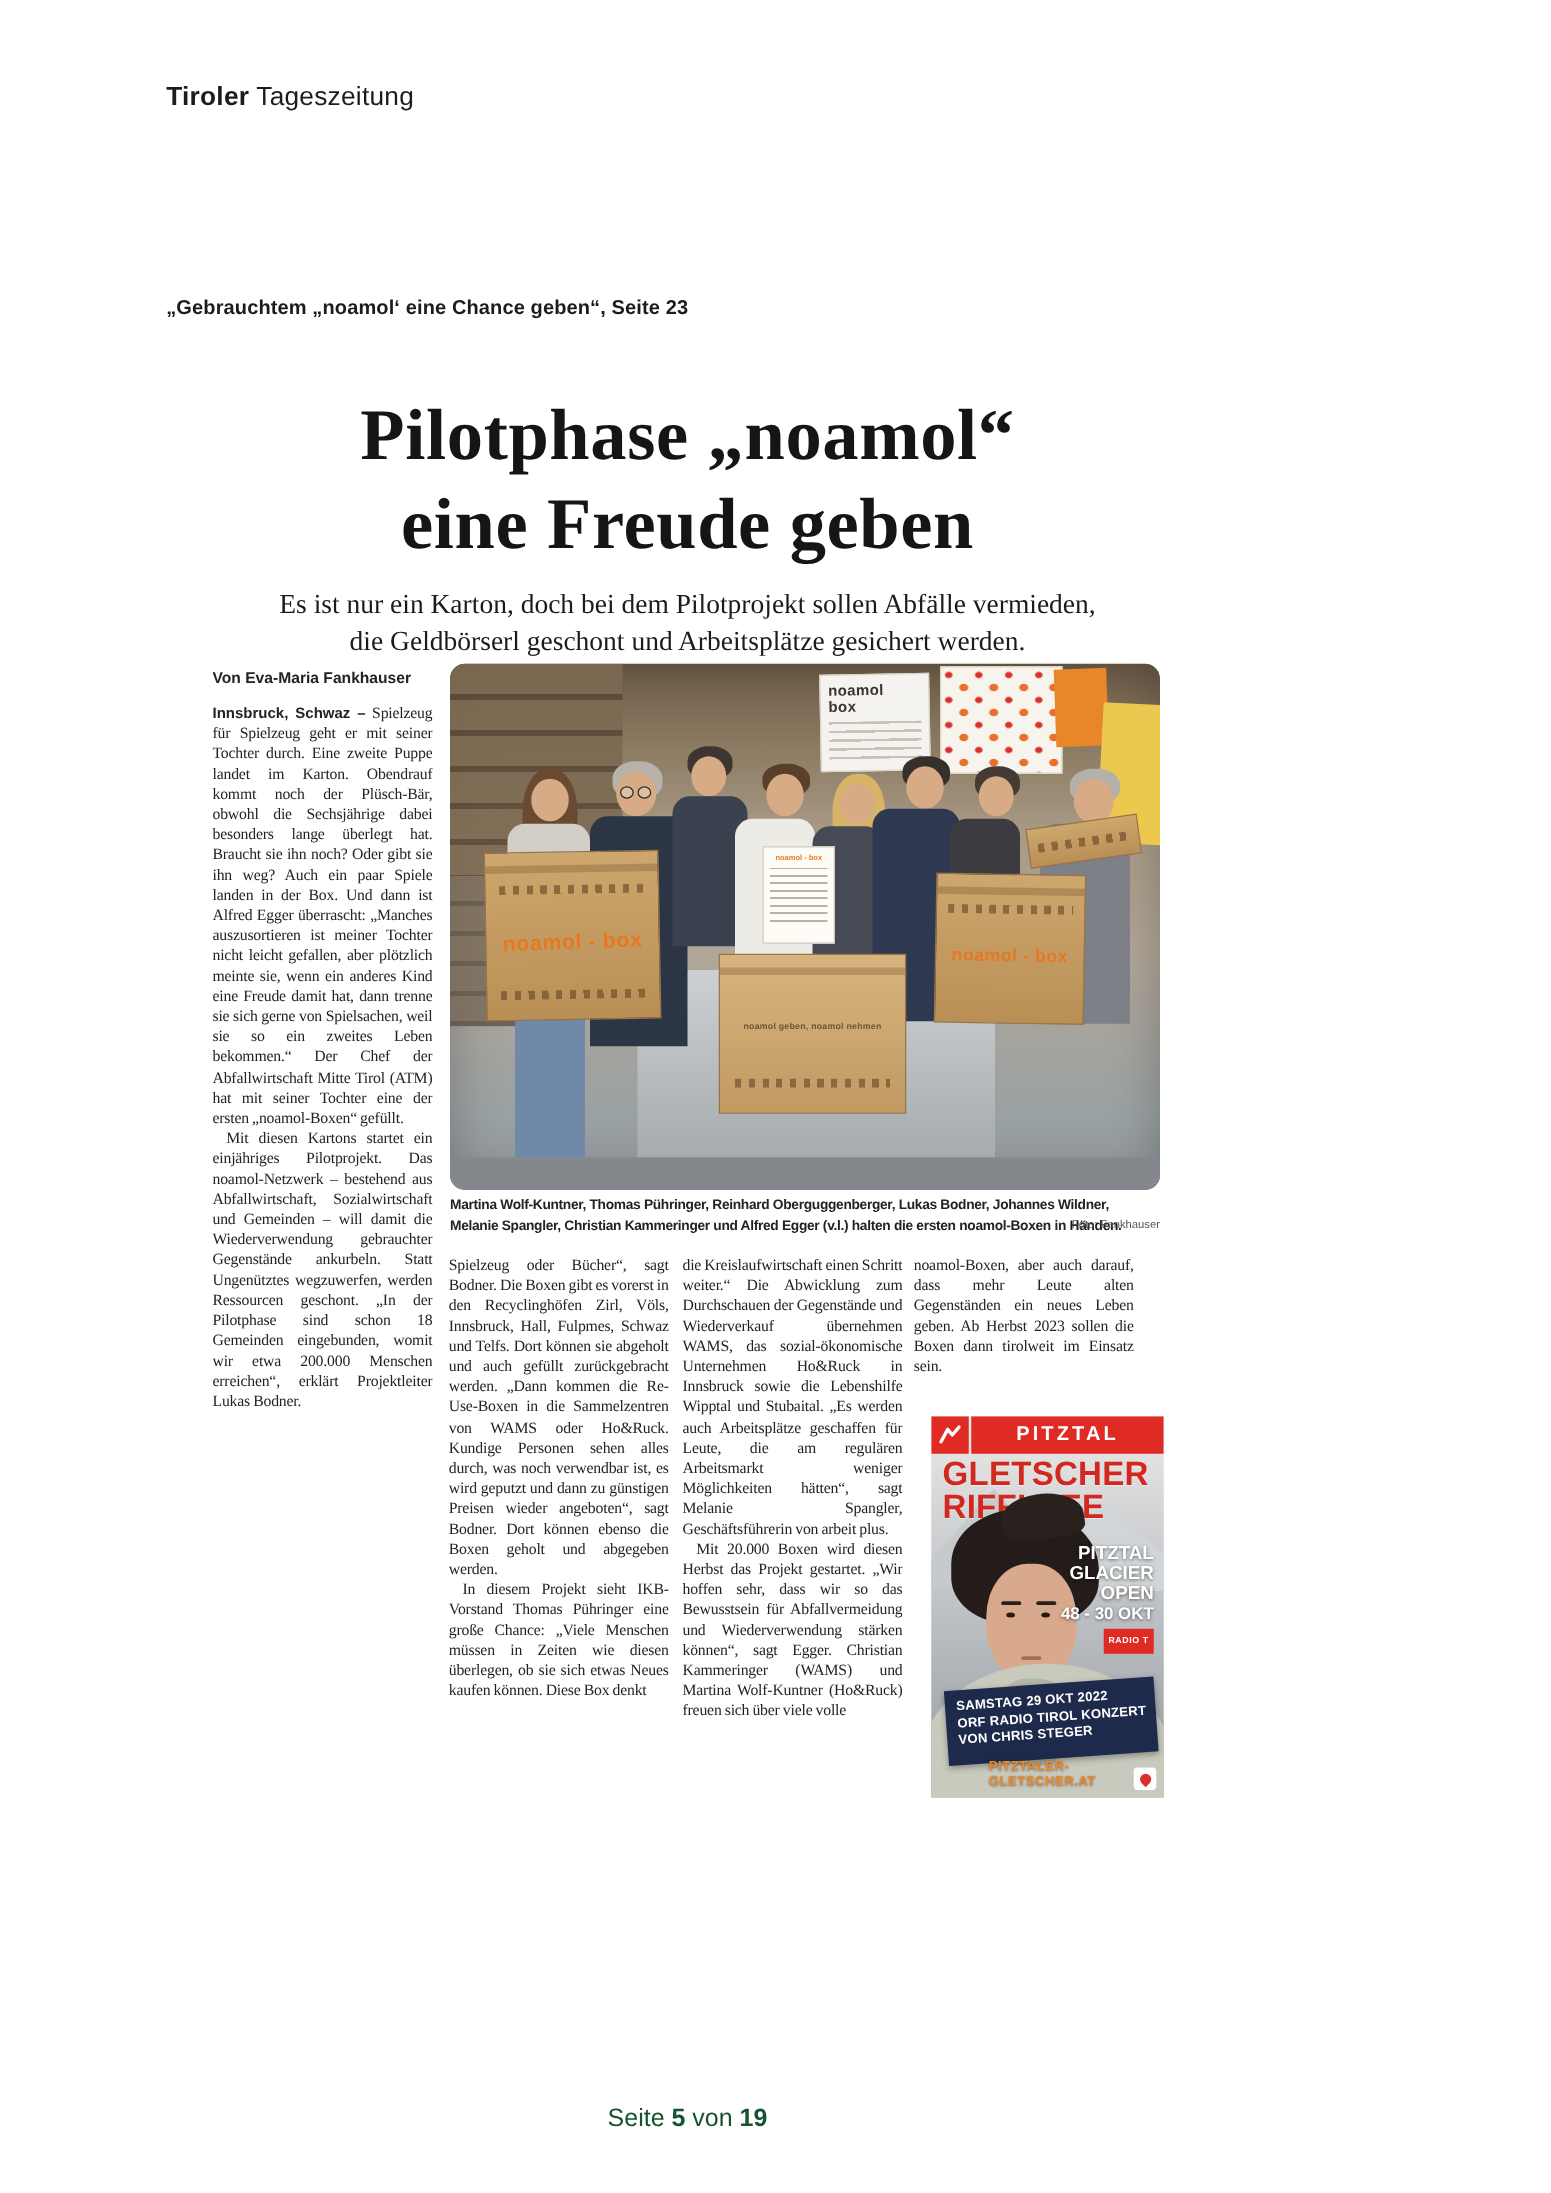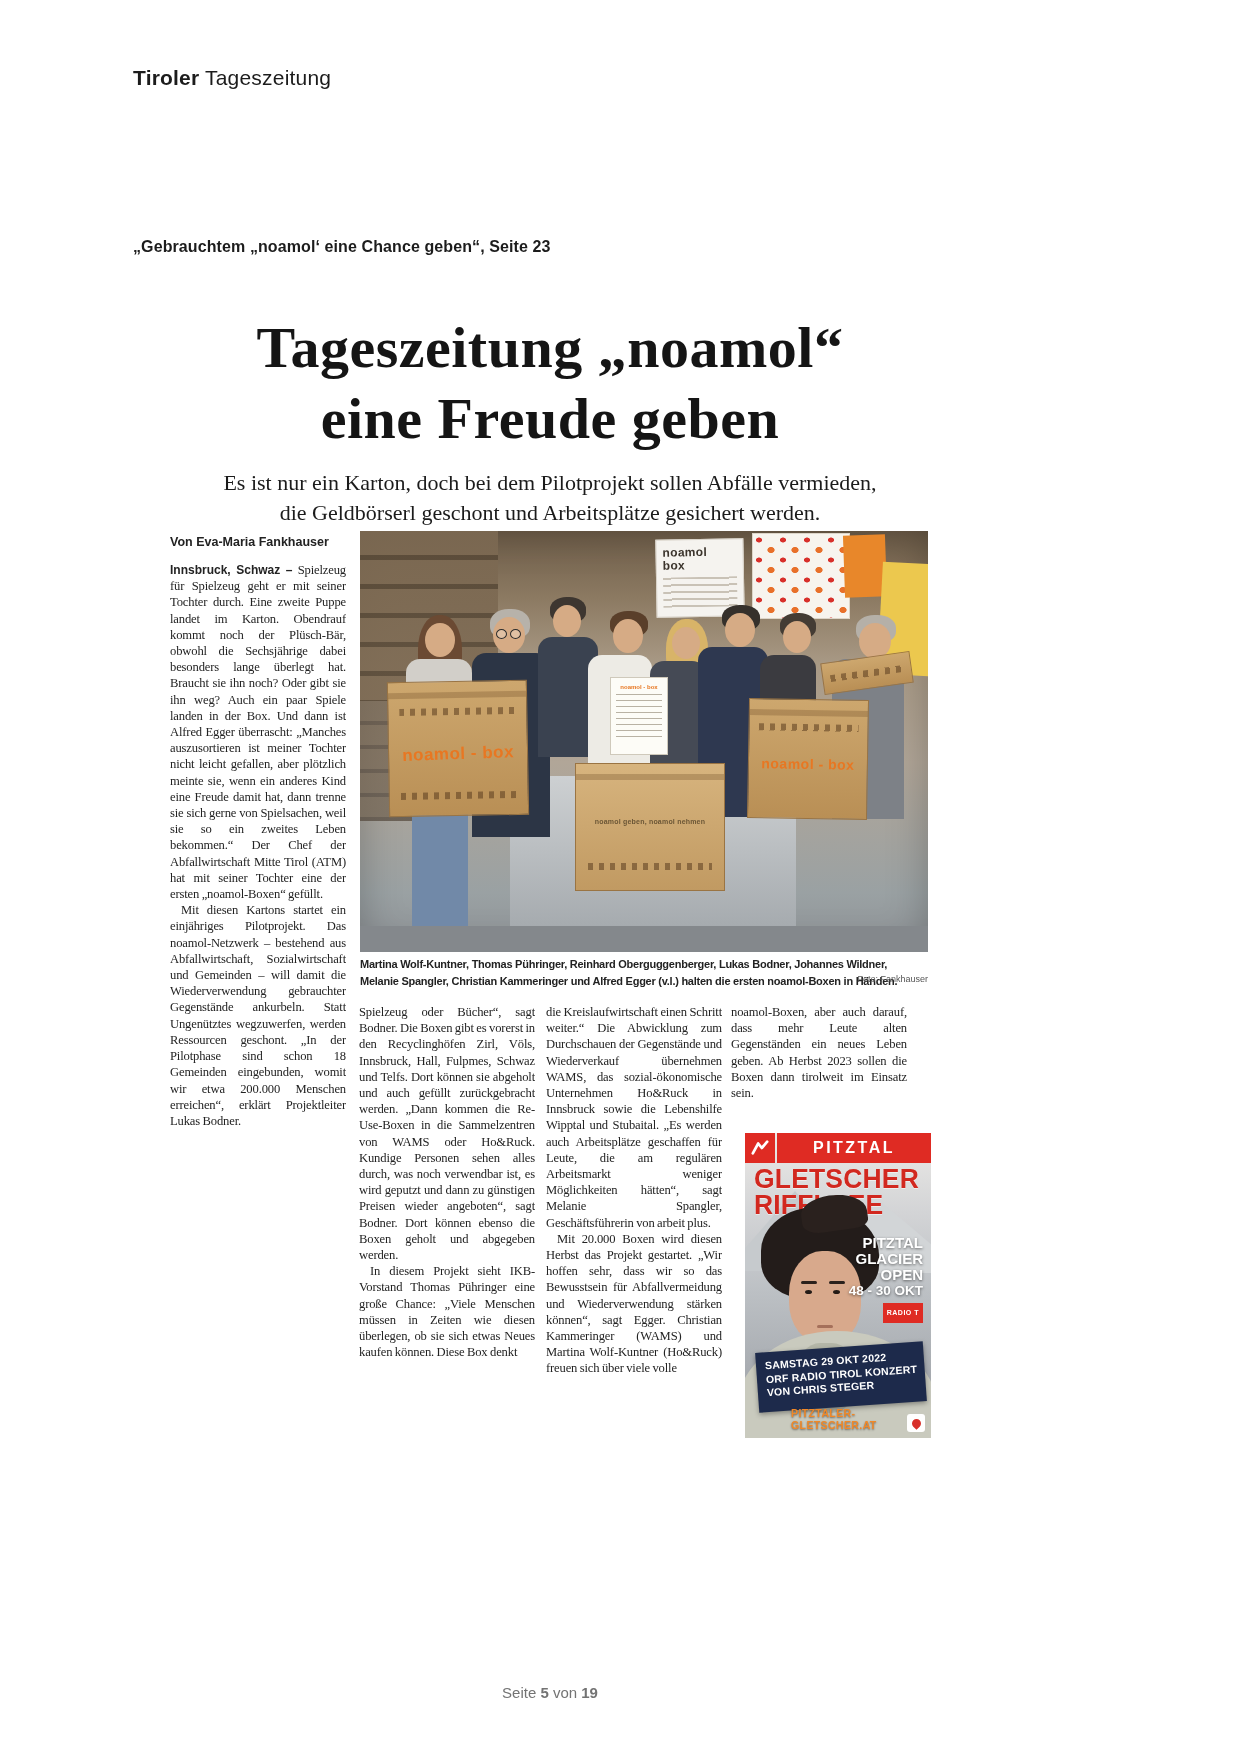--- a/index.html
+++ b/index.html
@@ -27,21 +27,21 @@
   .col p + p{text-indent:11px;}
   .col .lead{font-family:"Liberation Sans",sans-serif;font-weight:700;font-size:12px;letter-spacing:0;}
   #col1{left:170px;top:562px;height:732px;}
   #col2{left:359px;top:1004px;height:462px;}
   #col3{left:546px;top:1004px;height:462px;}
   #col4{left:731px;top:1004px;height:120px;}
 
   
   .photo{position:absolute;left:360px;top:531px;width:568px;height:421px;overflow:hidden;
          background:linear-gradient(180deg,#6e5d49 0%,#8c7a62 16%,#a99a86 32%,#b1a698 55%,#9aa1a3 86%,#8e9296 100%);
-         box-shadow:inset 0 0 40px rgba(0,0,0,0.25);}
+         box-shadow:inset 0 0 40px rgba(0,0,0,0.25);border-radius:12px;}
   .ph-shelf{position:absolute;left:0;top:0;width:138px;height:170px;
             background:repeating-linear-gradient(180deg,#7c6952 0 24px,#594a38 24px 29px);opacity:.9;}
   .ph-shelf2{position:absolute;left:0;top:170px;width:80px;height:120px;
              background:repeating-linear-gradient(180deg,#6f604e 0 20px,#52463a 20px 24px);opacity:.7;}
   .ph-poster-white{position:absolute;left:296px;top:8px;width:88px;height:78px;background:#f5f3ef;
                    border:1px solid #d8d2c8;transform:rotate(-1deg);padding:6px 6px 0 6px;box-sizing:border-box;}
   .ph-poster-white .pl{font-weight:700;font-size:12px;line-height:13px;color:#3b342c;letter-spacing:0.3px;width:46px;}
   .ph-poster-white .plines{margin-top:5px;height:30px;
       background:repeating-linear-gradient(180deg,#c9c2b6 0 2px,transparent 2px 7px);}
   .ph-poster-orange{position:absolute;left:392px;top:2px;width:96px;height:84px;background:#f7f4ee;
@@ -111,36 +111,36 @@
   .ad-navybox{position:absolute;left:12px;top:214px;width:168px;height:60px;background:#1d2a4b;
               transform:rotate(-4deg);color:#fff;font-weight:700;font-size:10.5px;line-height:13.5px;
               padding:7px 0 0 9px;box-sizing:border-box;letter-spacing:0.2px;box-shadow:0 2px 5px rgba(0,0,0,.35);}
   .ad-site{position:absolute;left:9px;bottom:7px;color:#f08828;font-weight:700;font-size:10.5px;
            letter-spacing:0.4px;text-shadow:0 1px 2px rgba(0,0,0,.5);margin-left:37px;}
   .ad-partner{position:absolute;right:6px;bottom:6px;width:18px;height:18px;background:#fff;border-radius:3px;
               display:flex;align-items:center;justify-content:center;}
   .ad-partner span{width:9px;height:9px;background:#d8302a;border-radius:50% 50% 0 50%;transform:rotate(45deg);display:block;}
 
   
-  .footer{position:absolute;left:170px;top:1684px;width:760px;text-align:center;font-size:15px;color:#737373;}
+  .footer{position:absolute;left:170px;top:1684px;width:760px;text-align:center;font-size:20px;color:#14532d;}
   .footer b{font-weight:700;}
 </style>
 </head>
 <body>
 
 <div class="page">
 
   <div class="masthead">
     <b>Tiroler</b><span> Tageszeitung</span>
   </div>
 
   <div class="clip-title">„Gebrauchtem „noamol‘ eine Chance geben“, Seite 23</div>
 
   <div class="headline">
-    <div>Tageszeitung „noamol“</div>
+    <div>Pilotphase „noamol“</div>
     <div>eine Freude geben</div>
   </div>
 
   <div class="standfirst">
     <div>Es ist nur ein Karton, doch bei dem Pilotprojekt sollen Abfälle vermieden,</div>
     <div>die Geldbörserl geschont und Arbeitsplätze gesichert werden.</div>
   </div>
 
   <div class="byline">Von Eva-Maria Fankhauser</div>
 

